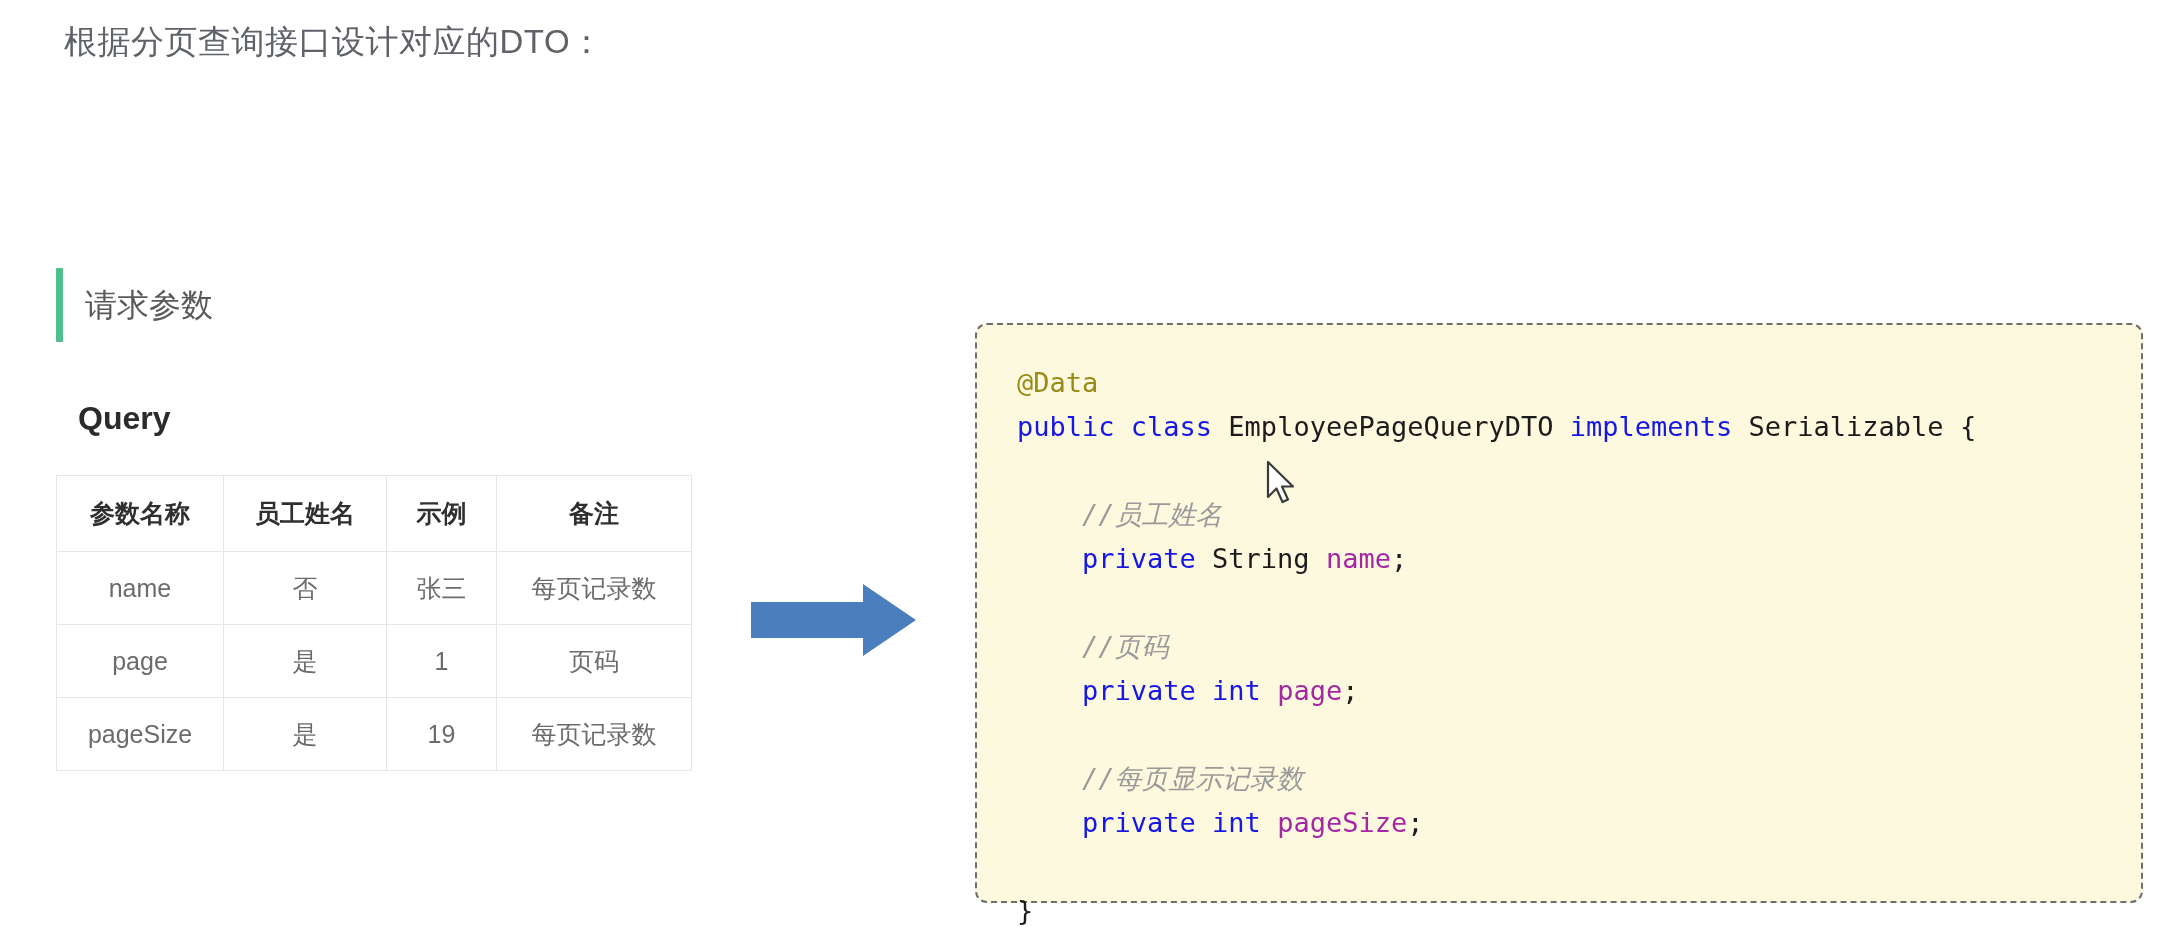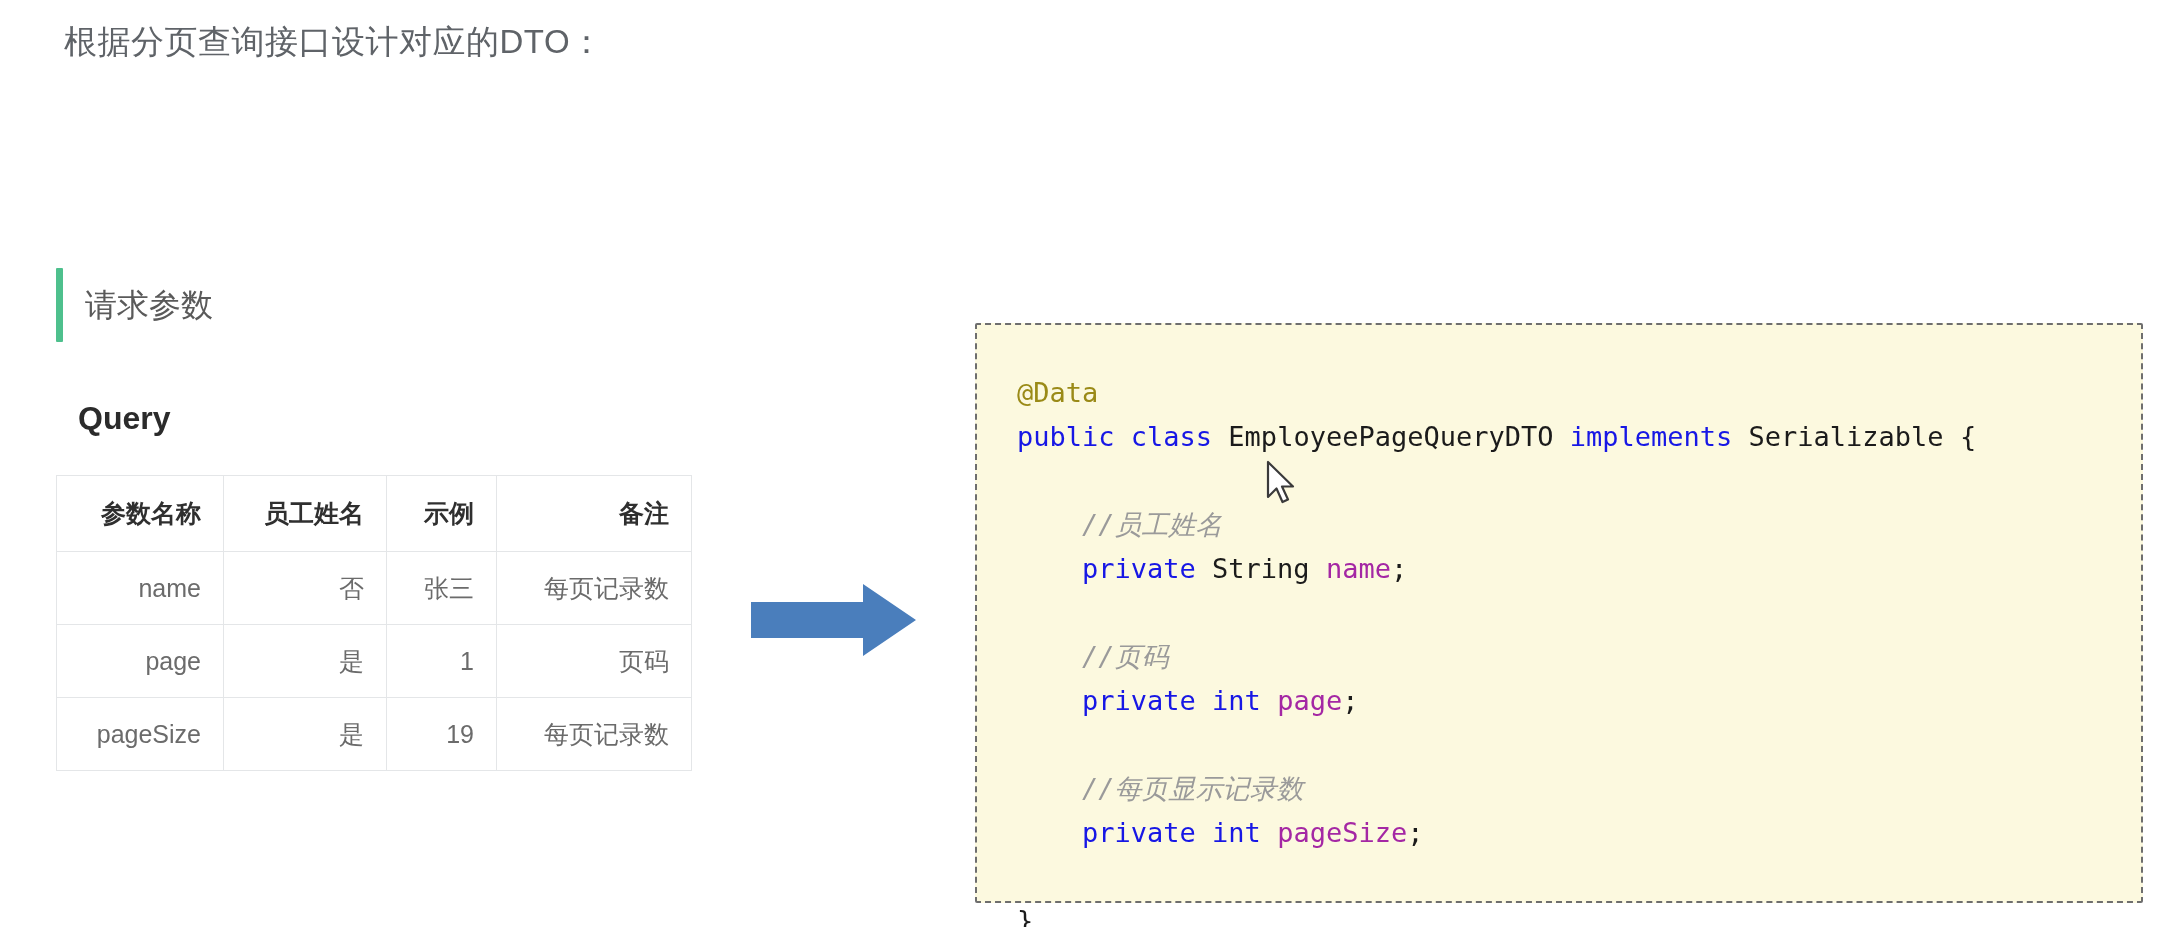--- a/index.html
+++ b/index.html
@@ -76,21 +76,21 @@
     position: absolute;
     left: 56px;
     top: 475px;
     border-collapse: collapse;
     table-layout: fixed;
     background: #ffffff;
   }
   .param-table td, .param-table th {
     border: 1px solid #e4e6e8;
     padding: 0 22px;
-    text-align: right;
+    text-align: center;
     vertical-align: middle;
     font-size: 25px;
     color: #6b6b6b;
     font-weight: normal;
     box-sizing: border-box;
   }
   .param-table thead th {
     height: 76px;
     font-weight: bold;
     color: #2f2f2f;
@@ -116,22 +116,22 @@
   
   .code-box {
     position: absolute;
     left: 975px;
     top: 323px;
     width: 1168px;
     height: 580px;
     box-sizing: border-box;
     background: #fcf9df;
     border: 2px dashed #6e6e6e;
-    border-radius: 2px;
-    padding: 46px 40px;
+    border-radius: 12px;
+    padding: 36px 40px;
   }
   .code-block {
     font-family: "DejaVu Sans Mono", "Liberation Mono", monospace;
     font-size: 27px;
     line-height: 44px;
     white-space: pre;
     color: #1b1b1b;
     margin: 0;
   }
   .tok-anno    { color: #9a8a17; }

